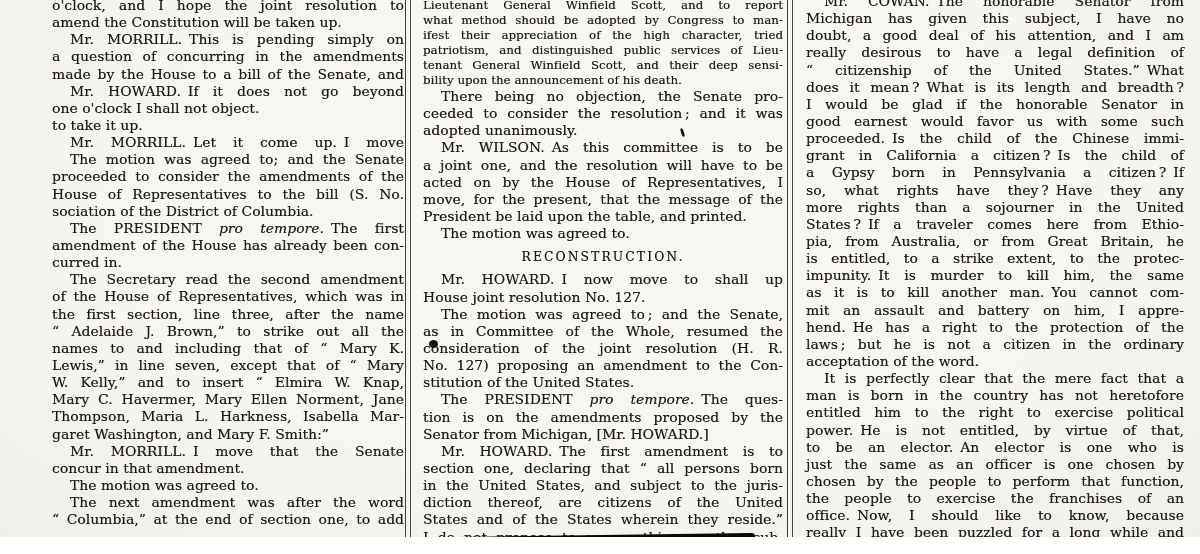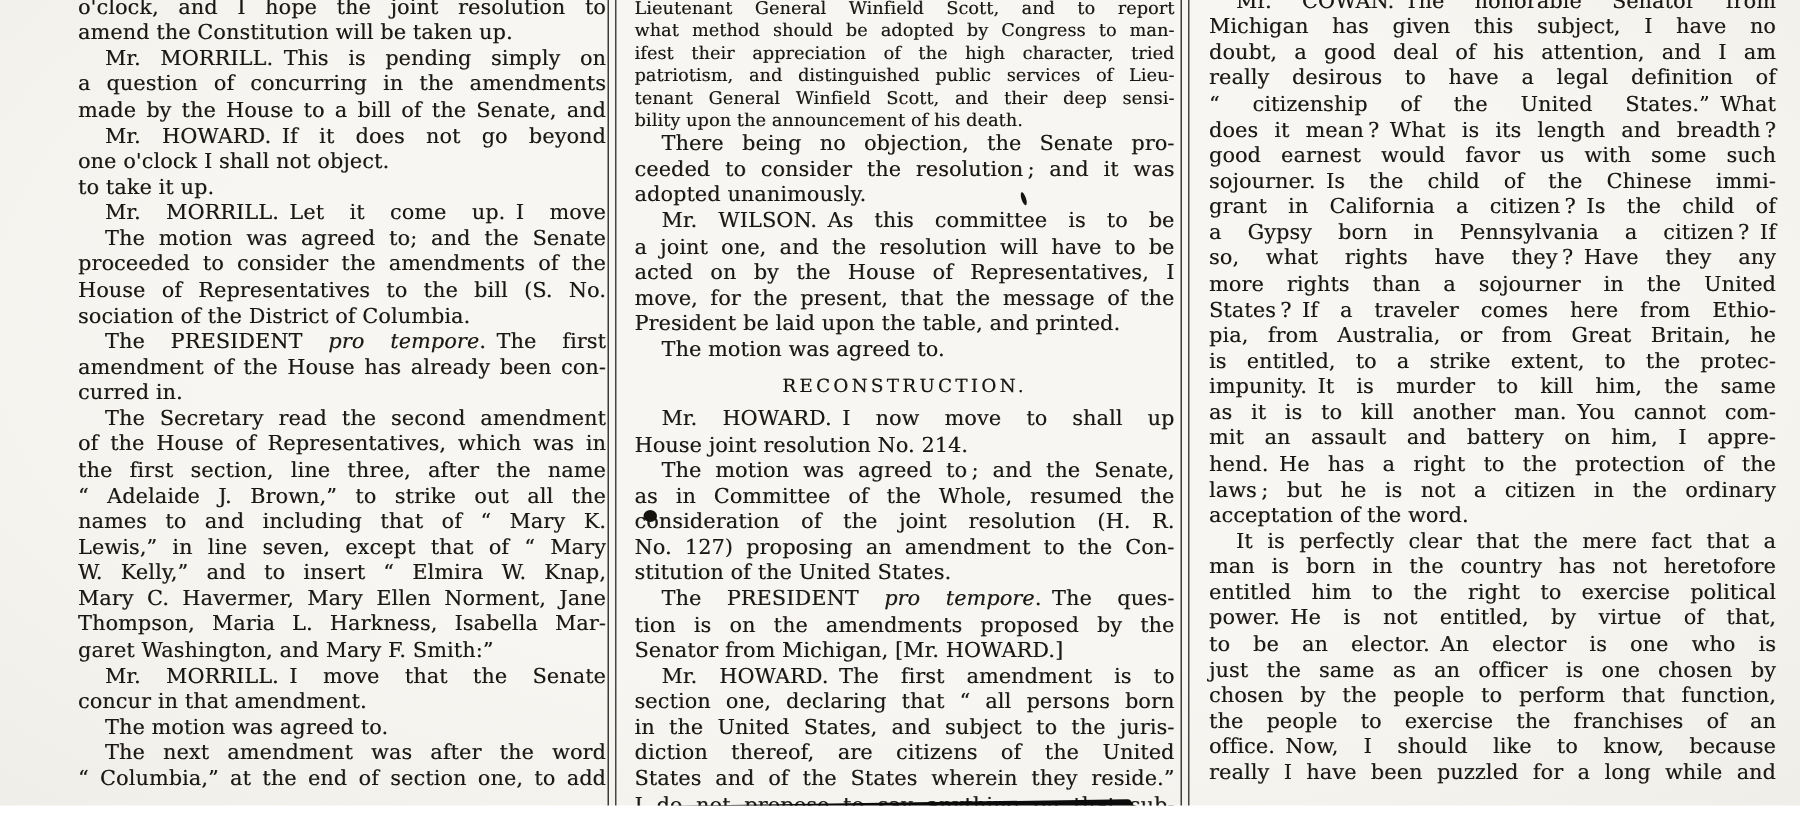--- a/index.html
+++ b/index.html
@@ -99,21 +99,21 @@
       <div class="line">ceeded to consider the resolution ; and it was</div>
       <div class="line end">adopted unanimously.</div>
       <div class="line indent">Mr. WILSON. As this committee is to be</div>
       <div class="line">a joint one, and the resolution will have to be</div>
       <div class="line">acted on by the House of Representatives, I</div>
       <div class="line">move, for the present, that the message of the</div>
       <div class="line end">President be laid upon the table, and printed.</div>
       <div class="line indent end">The motion was agreed to.</div>
       <div class="line heading">RECONSTRUCTION.</div>
       <div class="line indent">Mr. HOWARD. I now move to shall up</div>
-      <div class="line end">House joint resolution No. 214.</div>
+      <div class="line end">House joint resolution No. 127.</div>
       <div class="line indent">The motion was agreed to ; and the Senate,</div>
       <div class="line">as in Committee of the Whole, resumed the</div>
       <div class="line">consideration of the joint resolution (H. R.</div>
       <div class="line">No. 127) proposing an amendment to the Con-</div>
       <div class="line end">stitution of the United States.</div>
       <div class="line indent">The PRESIDENT <i>pro tempore</i>. The ques-</div>
       <div class="line">tion is on the amendments proposed by the</div>
       <div class="line end">Senator from Michigan, [Mr. HOWARD.]</div>
       <div class="line indent">Mr. HOWARD. The first amendment is to</div>
       <div class="line">section one, declaring that “ all persons born</div>
@@ -123,22 +123,23 @@
       <div class="line">I do not propose to say anything on that sub-</div>
       <div class="line">ject except that the question of citizenship has</div>
     </div>
   <div class="col" id="col-2">
       <div class="line indent">Mr. COWAN. The honorable Senator from</div>
       <div class="line">Michigan has given this subject, I have no</div>
       <div class="line">doubt, a good deal of his attention, and I am</div>
       <div class="line">really desirous to have a legal definition of</div>
       <div class="line">“ citizenship of the United States.” What</div>
       <div class="line">does it mean ? What is its length and breadth ?</div>
+      <div class="line">I would be glad if the honorable Senator in</div>
       <div class="line">good earnest would favor us with some such</div>
-      <div class="line">sojourner. Is the child of the Chinese immi-</div>
+      <div class="line">proceeded. Is the child of the Chinese immi-</div>
       <div class="line">grant in California a citizen ? Is the child of</div>
       <div class="line">a Gypsy born in Pennsylvania a citizen ? If</div>
       <div class="line">so, what rights have they ? Have they any</div>
       <div class="line">more rights than a sojourner in the United</div>
       <div class="line">States ? If a traveler comes here from Ethio-</div>
       <div class="line">pia, from Australia, or from Great Britain, he</div>
       <div class="line">is entitled, to a strike extent, to the protec-</div>
       <div class="line">impunity. It is murder to kill him, the same</div>
       <div class="line">as it is to kill another man. You cannot com-</div>
       <div class="line">mit an assault and battery on him, I appre-</div>

